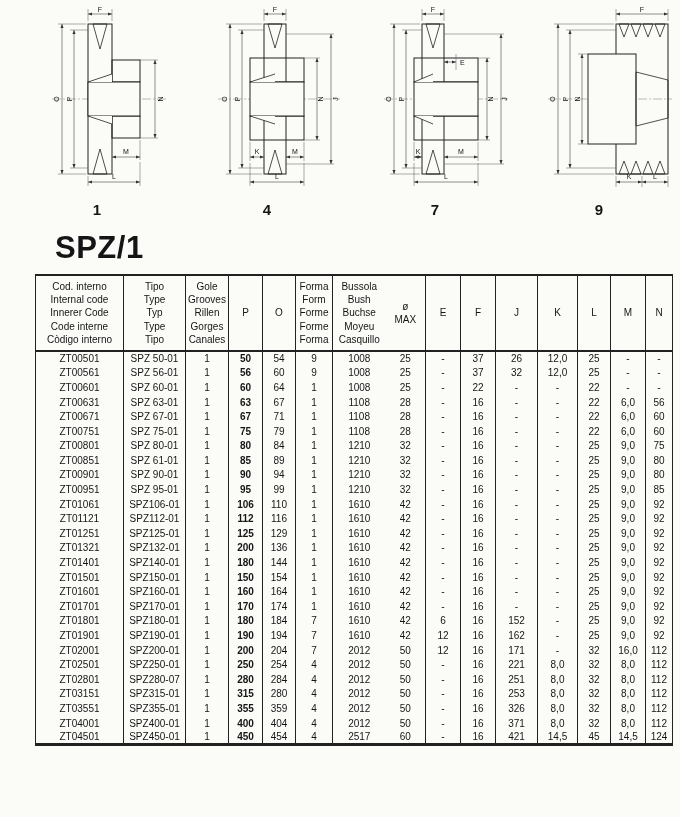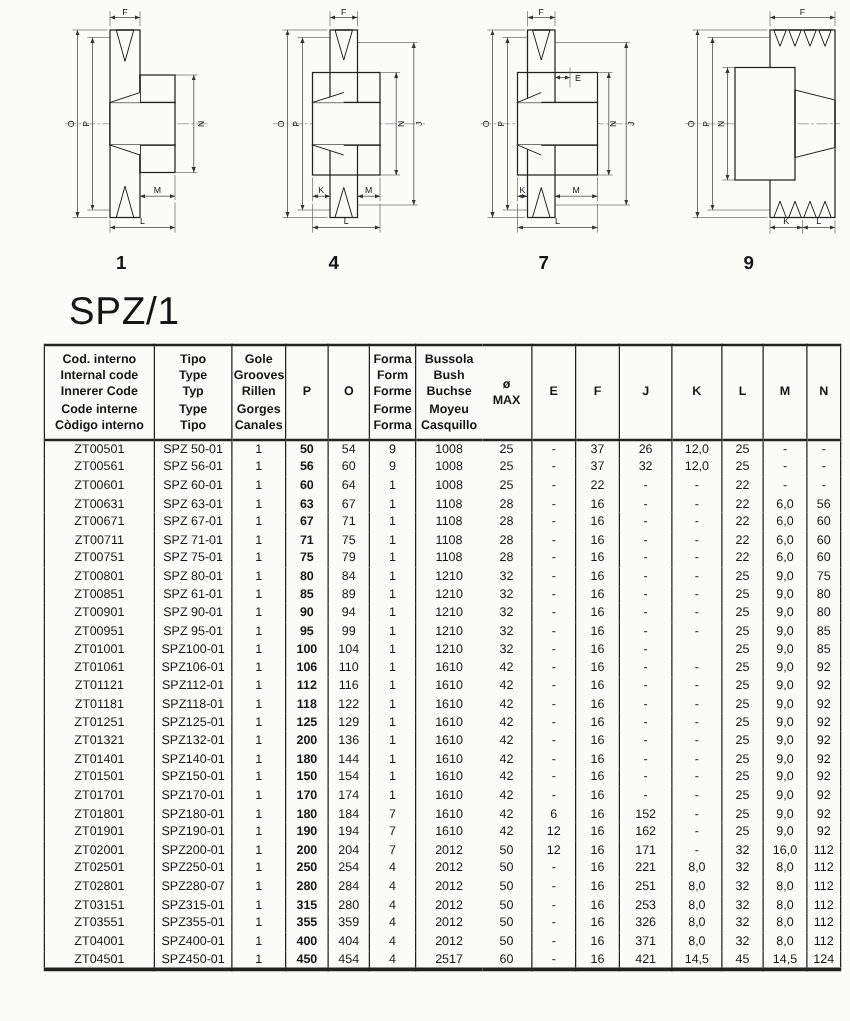--- a/index.html
+++ b/index.html
@@ -11,26 +11,26 @@
   .figure:nth-child(2){margin-left:20px}
   .figure:nth-child(3){margin-left:18px}
   .figure:nth-child(4){margin-left:14px}
   .fig-num{text-align:center;font-weight:700;font-size:15px;margin-top:1px}
   svg .outline{fill:none;stroke:#222;stroke-width:1}
   svg .thin{fill:none;stroke:#222;stroke-width:.8}
   svg .dim{stroke:#444;stroke-width:.6;fill:none}
   svg .ext{stroke:#555;stroke-width:.5}
   svg .cl{stroke:#777;stroke-width:.5;stroke-dasharray:9 2 2 2;fill:none}
   svg .dlabel{font-size:7px;fill:#111;font-family:"Liberation Sans",sans-serif}
-  .title{font-size:31px;font-weight:400;letter-spacing:.5px;margin:12px 0 8px 55px}
+  .title{font-size:31px;font-weight:700;letter-spacing:.5px;margin:12px 0 8px 55px}
   .tblwrap{margin-left:35px;width:638px}
   table{border-collapse:collapse;table-layout:fixed;width:637px;font-size:10px}
   table{border:1.5px solid #222;border-top-width:2px;border-bottom-width:3px}
   thead th{border-right:1px solid #222;border-bottom:2.5px solid #222;
-    font-weight:700;padding:4px 1px;line-height:1.32;vertical-align:middle;text-align:center}
+    font-weight:400;padding:4px 1px;line-height:1.32;vertical-align:middle;text-align:center}
   tbody td{border-right:1px solid #222;text-align:center;height:14.6px;padding:0 1px;
     white-space:nowrap;overflow:hidden}
   th.nbr,td.nbr{border-right:none}
   td.bold{font-weight:700}
 </style>
 </head>
 <body>
 
 <div class="figures">
 
@@ -390,54 +390,37 @@
           <td>28</td>
           <td>-</td>
           <td>16</td>
           <td>-</td>
           <td>-</td>
           <td>22</td>
           <td>6,0</td>
           <td class="nbr">60</td>
         </tr>
         <tr>
-          <td>ZT00711</td>
-          <td>SPZ 71-01</td>
-          <td>1</td>
-          <td class="bold">71</td>
-          <td>75</td>
+          <td>ZT00751</td>
+          <td>SPZ 75-01</td>
+          <td>1</td>
+          <td class="bold">75</td>
+          <td>79</td>
           <td>1</td>
           <td class="nbr">1108</td>
           <td>28</td>
           <td>-</td>
           <td>16</td>
           <td>-</td>
           <td>-</td>
           <td>22</td>
           <td>6,0</td>
           <td class="nbr">60</td>
         </tr>
         <tr>
-          <td>ZT00751</td>
-          <td>SPZ 75-01</td>
-          <td>1</td>
-          <td class="bold">75</td>
-          <td>79</td>
-          <td>1</td>
-          <td class="nbr">1108</td>
-          <td>28</td>
-          <td>-</td>
-          <td>16</td>
-          <td>-</td>
-          <td>-</td>
-          <td>22</td>
-          <td>6,0</td>
-          <td class="nbr">60</td>
-        </tr>
-        <tr>
           <td>ZT00801</td>
           <td>SPZ 80-01</td>
           <td>1</td>
           <td class="bold">80</td>
           <td>84</td>
           <td>1</td>
           <td class="nbr">1210</td>
           <td>32</td>
           <td>-</td>
           <td>16</td>
@@ -492,37 +475,20 @@
           <td>32</td>
           <td>-</td>
           <td>16</td>
           <td>-</td>
           <td>-</td>
           <td>25</td>
           <td>9,0</td>
           <td class="nbr">85</td>
         </tr>
         <tr>
-          <td>ZT01001</td>
-          <td>SPZ100-01</td>
-          <td>1</td>
-          <td class="bold">100</td>
-          <td>104</td>
-          <td>1</td>
-          <td class="nbr">1210</td>
-          <td>32</td>
-          <td>-</td>
-          <td>16</td>
-          <td>-</td>
-          <td></td>
-          <td>25</td>
-          <td>9,0</td>
-          <td class="nbr">85</td>
-        </tr>
-        <tr>
           <td>ZT01061</td>
           <td>SPZ106-01</td>
           <td>1</td>
           <td class="bold">106</td>
           <td>110</td>
           <td>1</td>
           <td class="nbr">1610</td>
           <td>42</td>
           <td>-</td>
           <td>16</td>
@@ -543,37 +509,20 @@
           <td>42</td>
           <td>-</td>
           <td>16</td>
           <td>-</td>
           <td>-</td>
           <td>25</td>
           <td>9,0</td>
           <td class="nbr">92</td>
         </tr>
         <tr>
-          <td>ZT01181</td>
-          <td>SPZ118-01</td>
-          <td>1</td>
-          <td class="bold">118</td>
-          <td>122</td>
-          <td>1</td>
-          <td class="nbr">1610</td>
-          <td>42</td>
-          <td>-</td>
-          <td>16</td>
-          <td>-</td>
-          <td>-</td>
-          <td>25</td>
-          <td>9,0</td>
-          <td class="nbr">92</td>
-        </tr>
-        <tr>
           <td>ZT01251</td>
           <td>SPZ125-01</td>
           <td>1</td>
           <td class="bold">125</td>
           <td>129</td>
           <td>1</td>
           <td class="nbr">1610</td>
           <td>42</td>
           <td>-</td>
           <td>16</td>
@@ -616,20 +565,37 @@
           <td>25</td>
           <td>9,0</td>
           <td class="nbr">92</td>
         </tr>
         <tr>
           <td>ZT01501</td>
           <td>SPZ150-01</td>
           <td>1</td>
           <td class="bold">150</td>
           <td>154</td>
+          <td>1</td>
+          <td class="nbr">1610</td>
+          <td>42</td>
+          <td>-</td>
+          <td>16</td>
+          <td>-</td>
+          <td>-</td>
+          <td>25</td>
+          <td>9,0</td>
+          <td class="nbr">92</td>
+        </tr>
+        <tr>
+          <td>ZT01601</td>
+          <td>SPZ160-01</td>
+          <td>1</td>
+          <td class="bold">160</td>
+          <td>164</td>
           <td>1</td>
           <td class="nbr">1610</td>
           <td>42</td>
           <td>-</td>
           <td>16</td>
           <td>-</td>
           <td>-</td>
           <td>25</td>
           <td>9,0</td>
           <td class="nbr">92</td>

